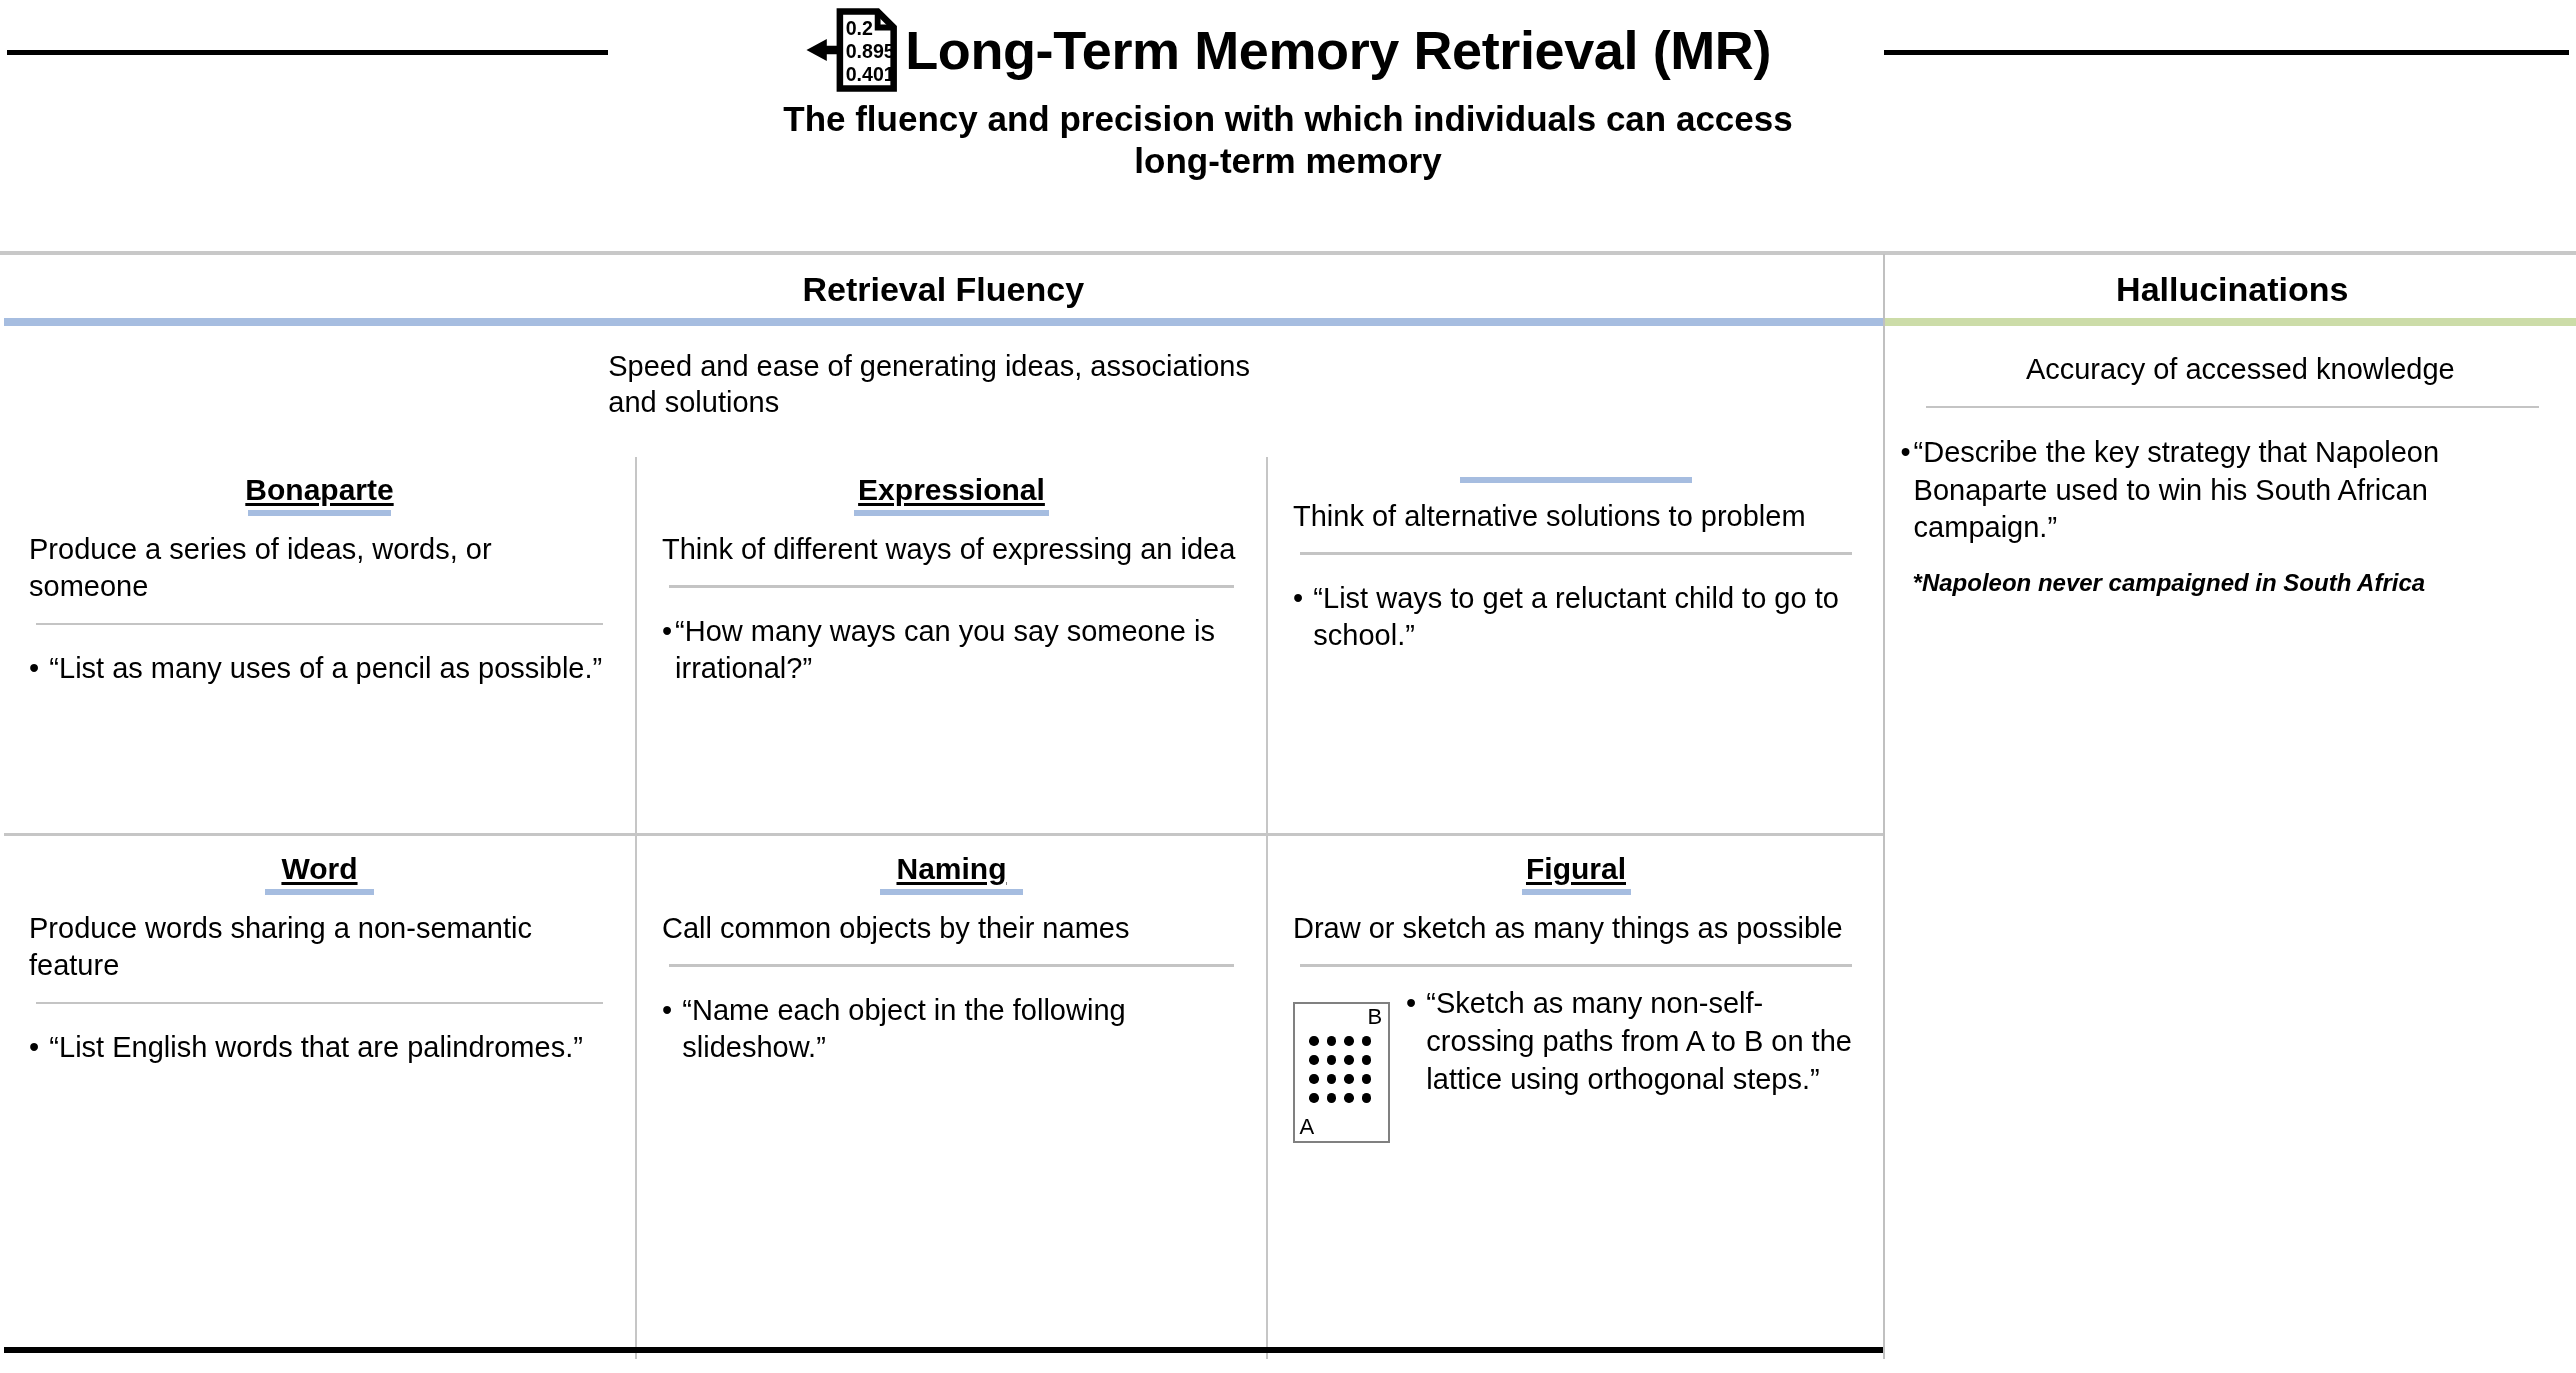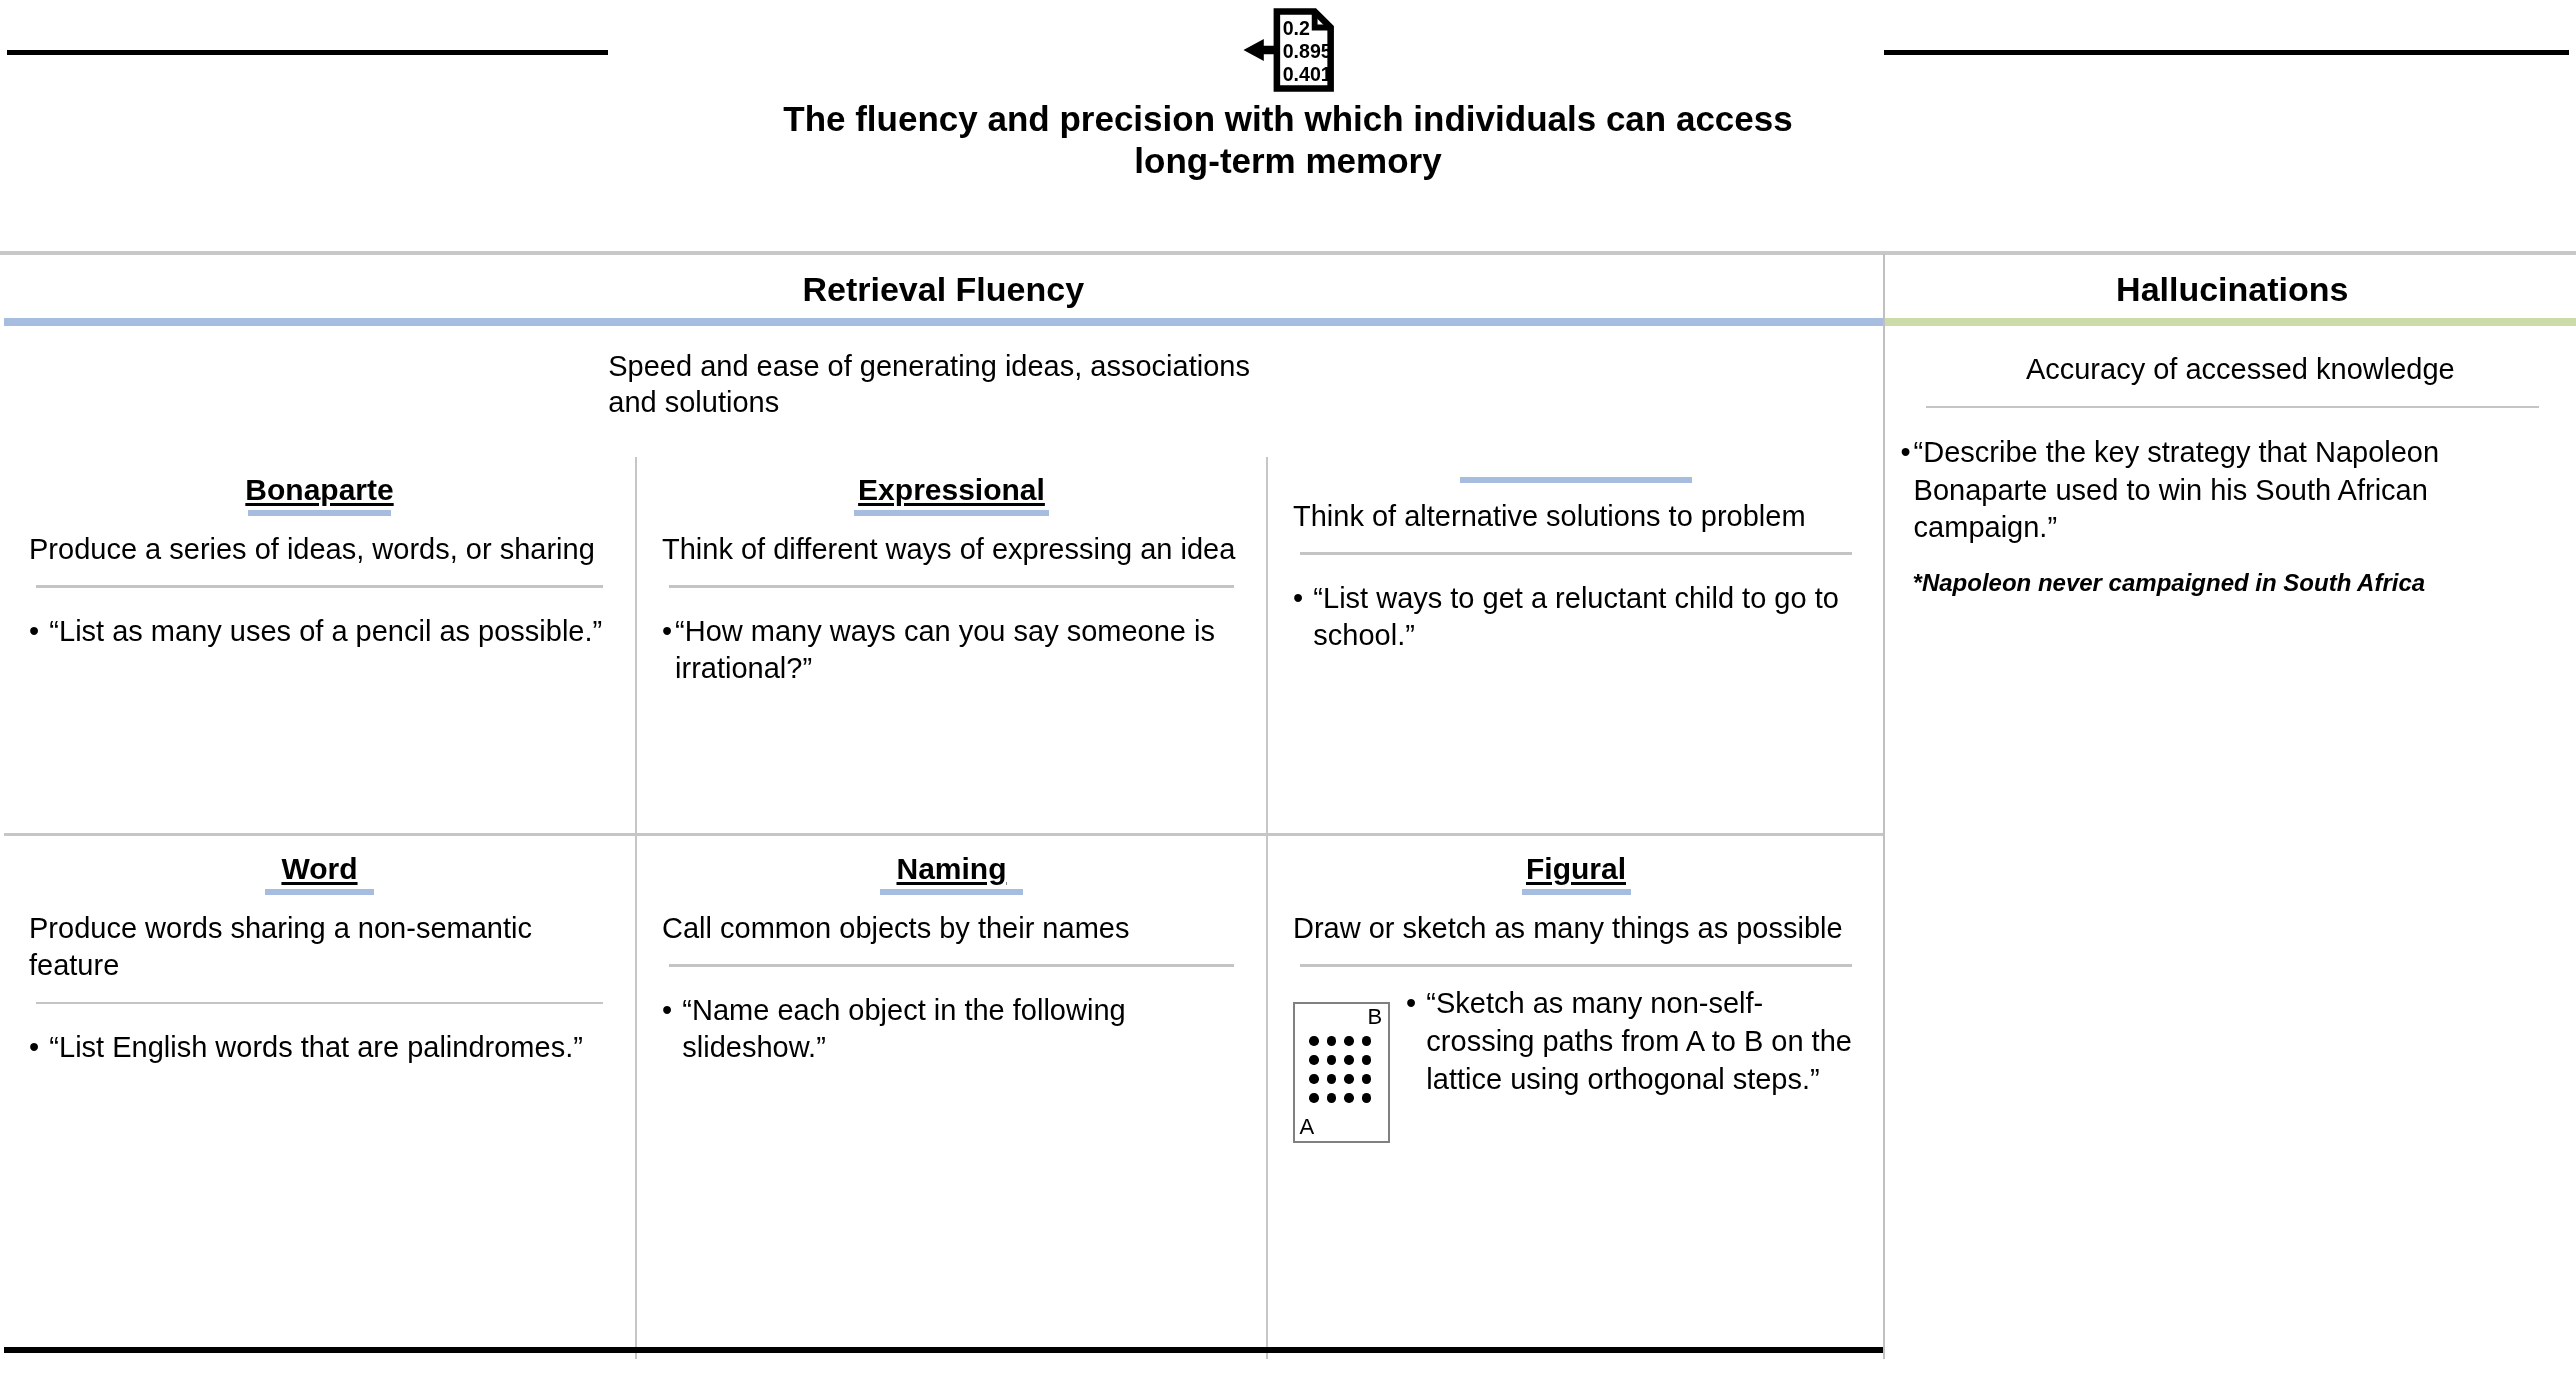--- a/index.html
+++ b/index.html
@@ -263,20 +263,21 @@
     <svg class="doc-icon" width="93" height="86" viewBox="0 0 128 118">
 
       <path d="M2 59 L30 44 L30 53 L58 53 L58 65 L30 65 L30 74 Z" fill="#000"></path>
 
       <path d="M48 6 L100 6 L122 28 L122 112 L48 112 Z" fill="#fff" stroke="#000" stroke-width="9" stroke-linejoin="miter"></path>
       <path d="M100 6 L100 28 L122 28" fill="none" stroke="#000" stroke-width="8"></path>
       <text x="56" y="38" font-family="'Liberation Sans', sans-serif" font-size="27" font-weight="bold" fill="#000">0.2</text>
       <text x="56" y="70" font-family="'Liberation Sans', sans-serif" font-size="27" font-weight="bold" fill="#000">0.895</text>
       <text x="56" y="102" font-family="'Liberation Sans', sans-serif" font-size="27" font-weight="bold" fill="#000">0.401</text>
     </svg>
+    <div class="title-text">Long-Term Memory Retrieval (MR)</div>
   </div>
 </div>
 
 <div class="subtitle">
   <span class="subtitle-line">The fluency and precision with which individuals can access</span>
   <span class="subtitle-line">long-term memory</span>
 </div>
 
 <div class="top-sep"></div>
 
@@ -286,21 +287,21 @@
     <div class="panel-head">Retrieval Fluency</div>
     <div class="panel-accent accent-blue"></div>
 
     <div class="panel-desc centerish">Speed and ease of generating ideas, associations and solutions</div>
 
     <div class="cellgrid">
 
       <div class="cell">
         <div class="cell-title">Bonaparte</div>
         <div class="cell-underline"></div>
-        <div class="cell-desc">Produce a series of ideas, words, or sharing</div>
+        <div class="cell-desc">Produce a series of ideas, words, or someone</div>
         <div class="cell-sep"></div>
         <div class="cell-bullet">
           <span class="bullet-dot">•</span>
           <span class="bullet-text">“List as many uses of a pencil as possible.”</span>
         </div>
       </div>
 
       <div class="cell bl">
         <div class="cell-title">Expressional</div>
         <div class="cell-underline w-wide"></div>

